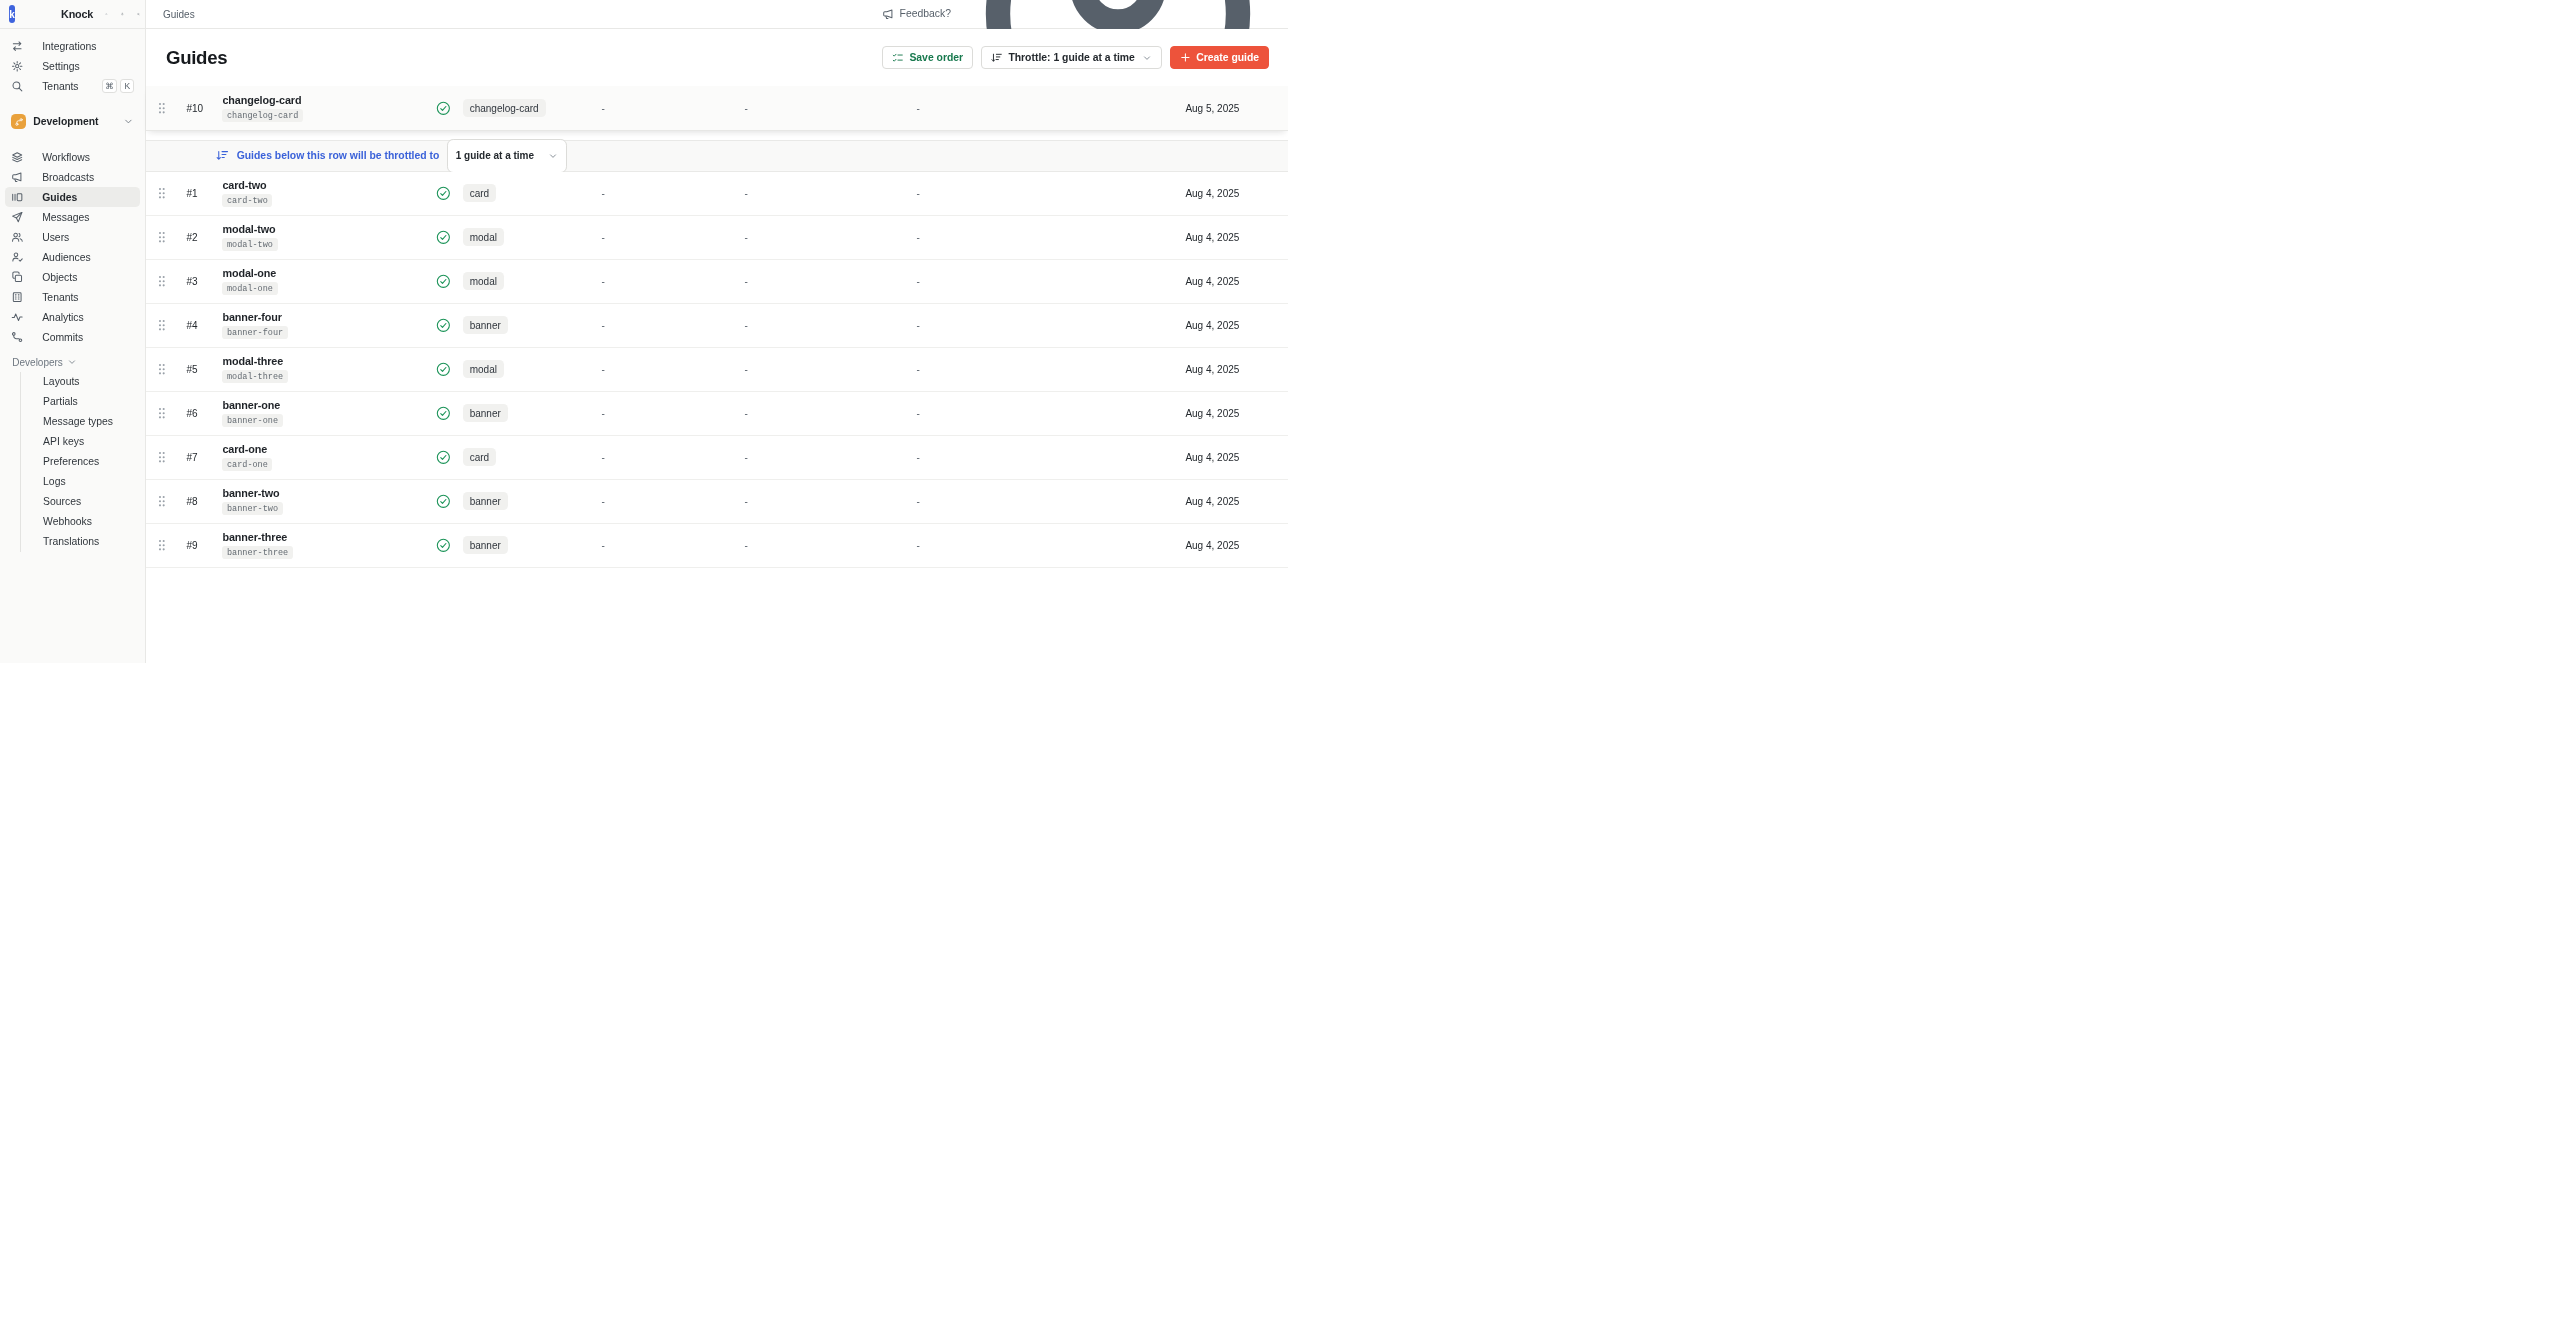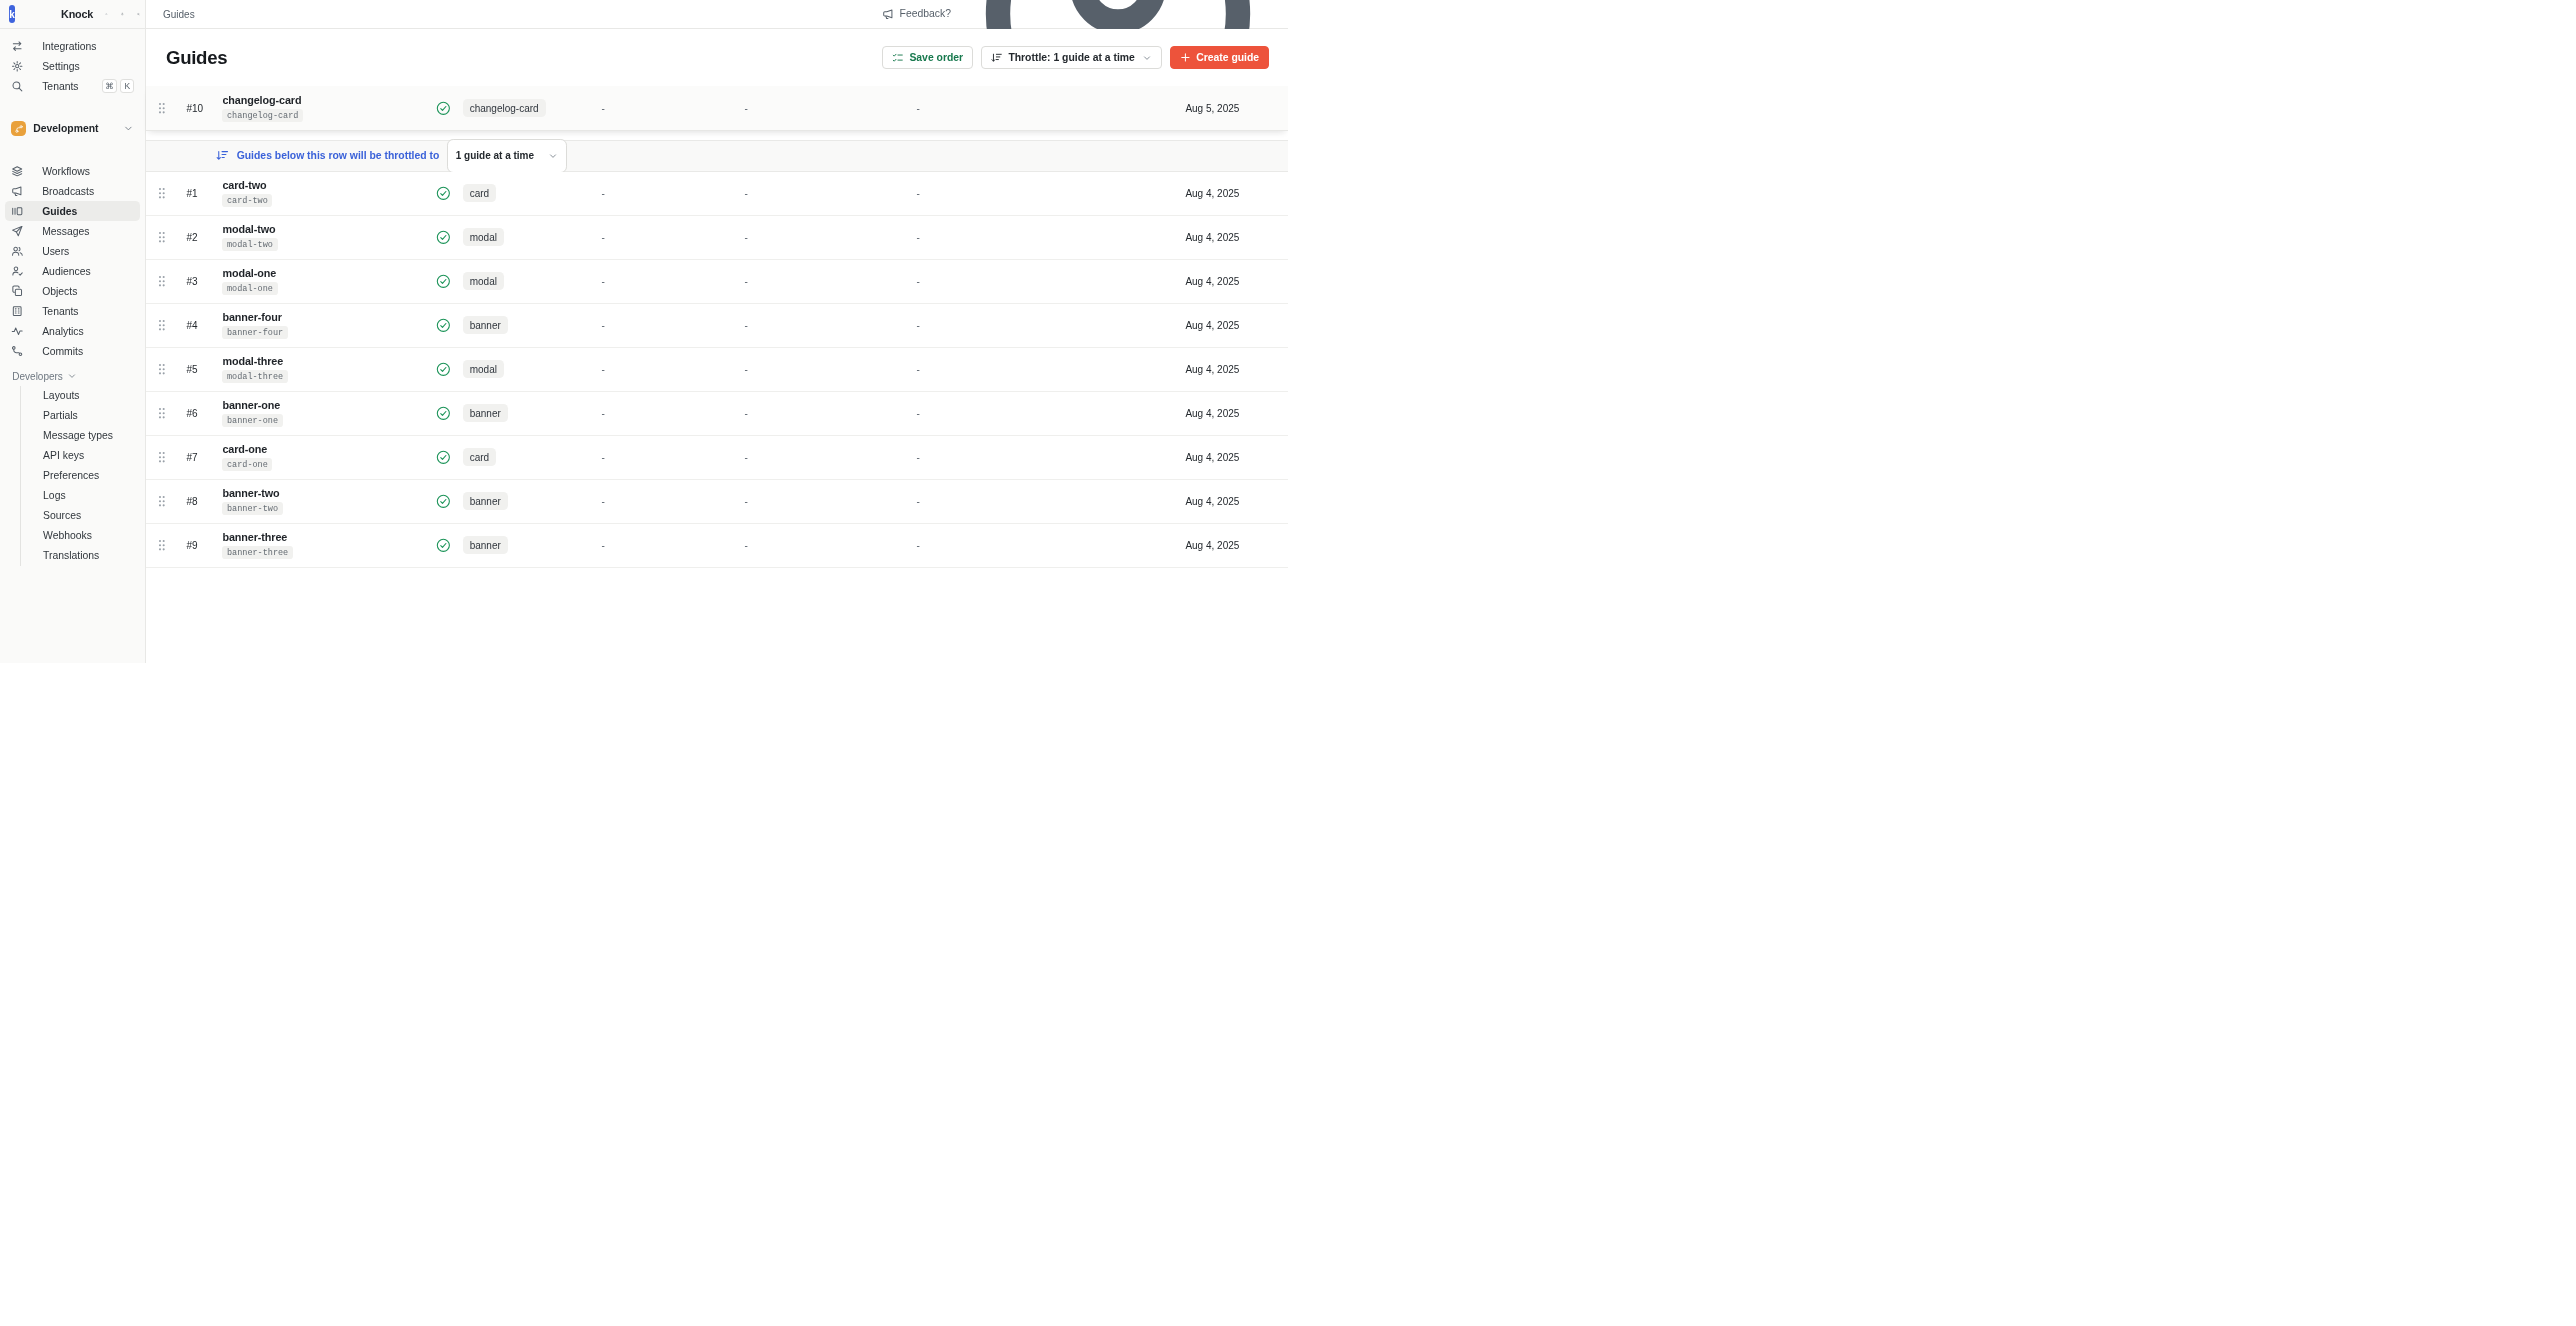--- a/index.html
+++ b/index.html
@@ -44,21 +44,21 @@
     font-size:10.4px; color:#30363C;
   }
   .nav-item .nav-icon { width:12.4px; height:12.4px; color:#57606A; flex:0 0 12.4px; }
   .nav-item.active { background:#ECECEA; color:#1F2328; font-weight:700; }
   .nav-extra { margin-left:auto; display:flex; gap:3.1px; }
   .keycap {
     min-width:14px; height:14px; padding:0 2.3px; border:0.8px solid #DFDFDD; background:#fff;
     border-radius:3.1px; font-size:8.5px; color:#57606A; display:flex; align-items:center; justify-content:center;
   }
   .env-row {
-    margin:21px 0; height:23px; display:flex; align-items:center; gap:7px;
+    margin:14px 0; height:23px; display:flex; align-items:center; gap:7px;
     padding:0 6.2px; border-radius:4.6px; cursor:pointer;
   }
   .env-badge {
     width:15.5px; height:15.5px; border-radius:4.6px; background:var(--env-orange,#E9A13C);
     color:#fff; display:flex; align-items:center; justify-content:center; flex:0 0 15.5px;
   }
   .env-label { font-size:10.4px; font-weight:700; color:#1F2328; }
   .env-row .chev { margin-left:auto; color:#6E7781; }
   .section-row {
     margin-top:6.2px; height:18.6px; display:flex; align-items:center; gap:4.6px;

